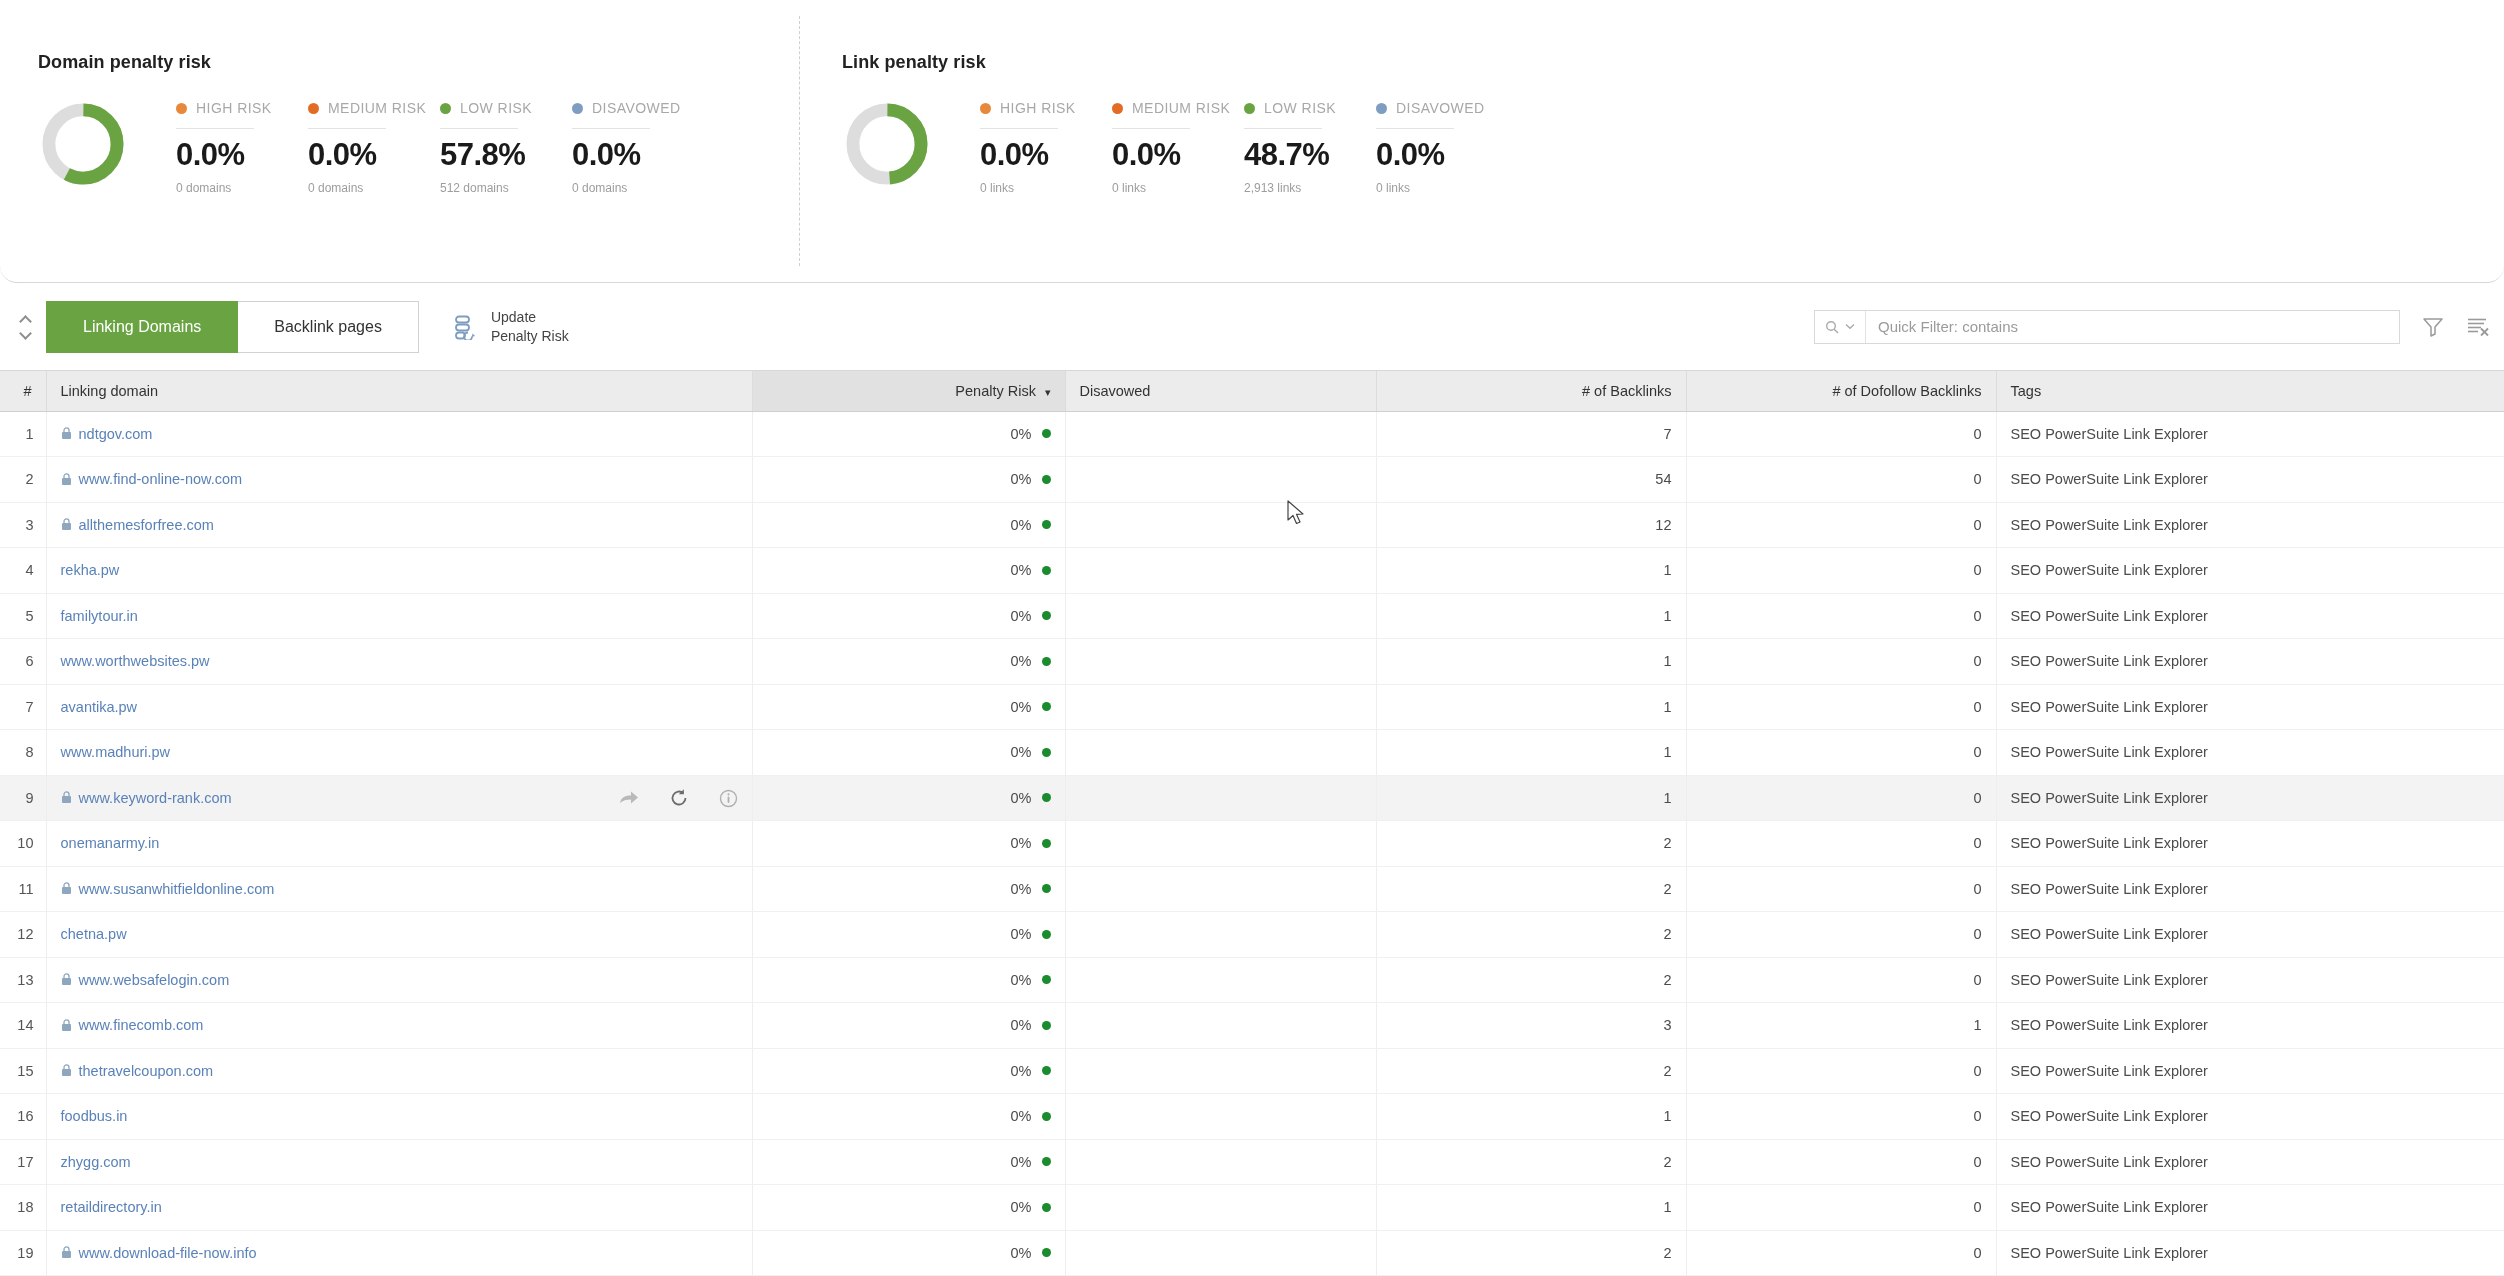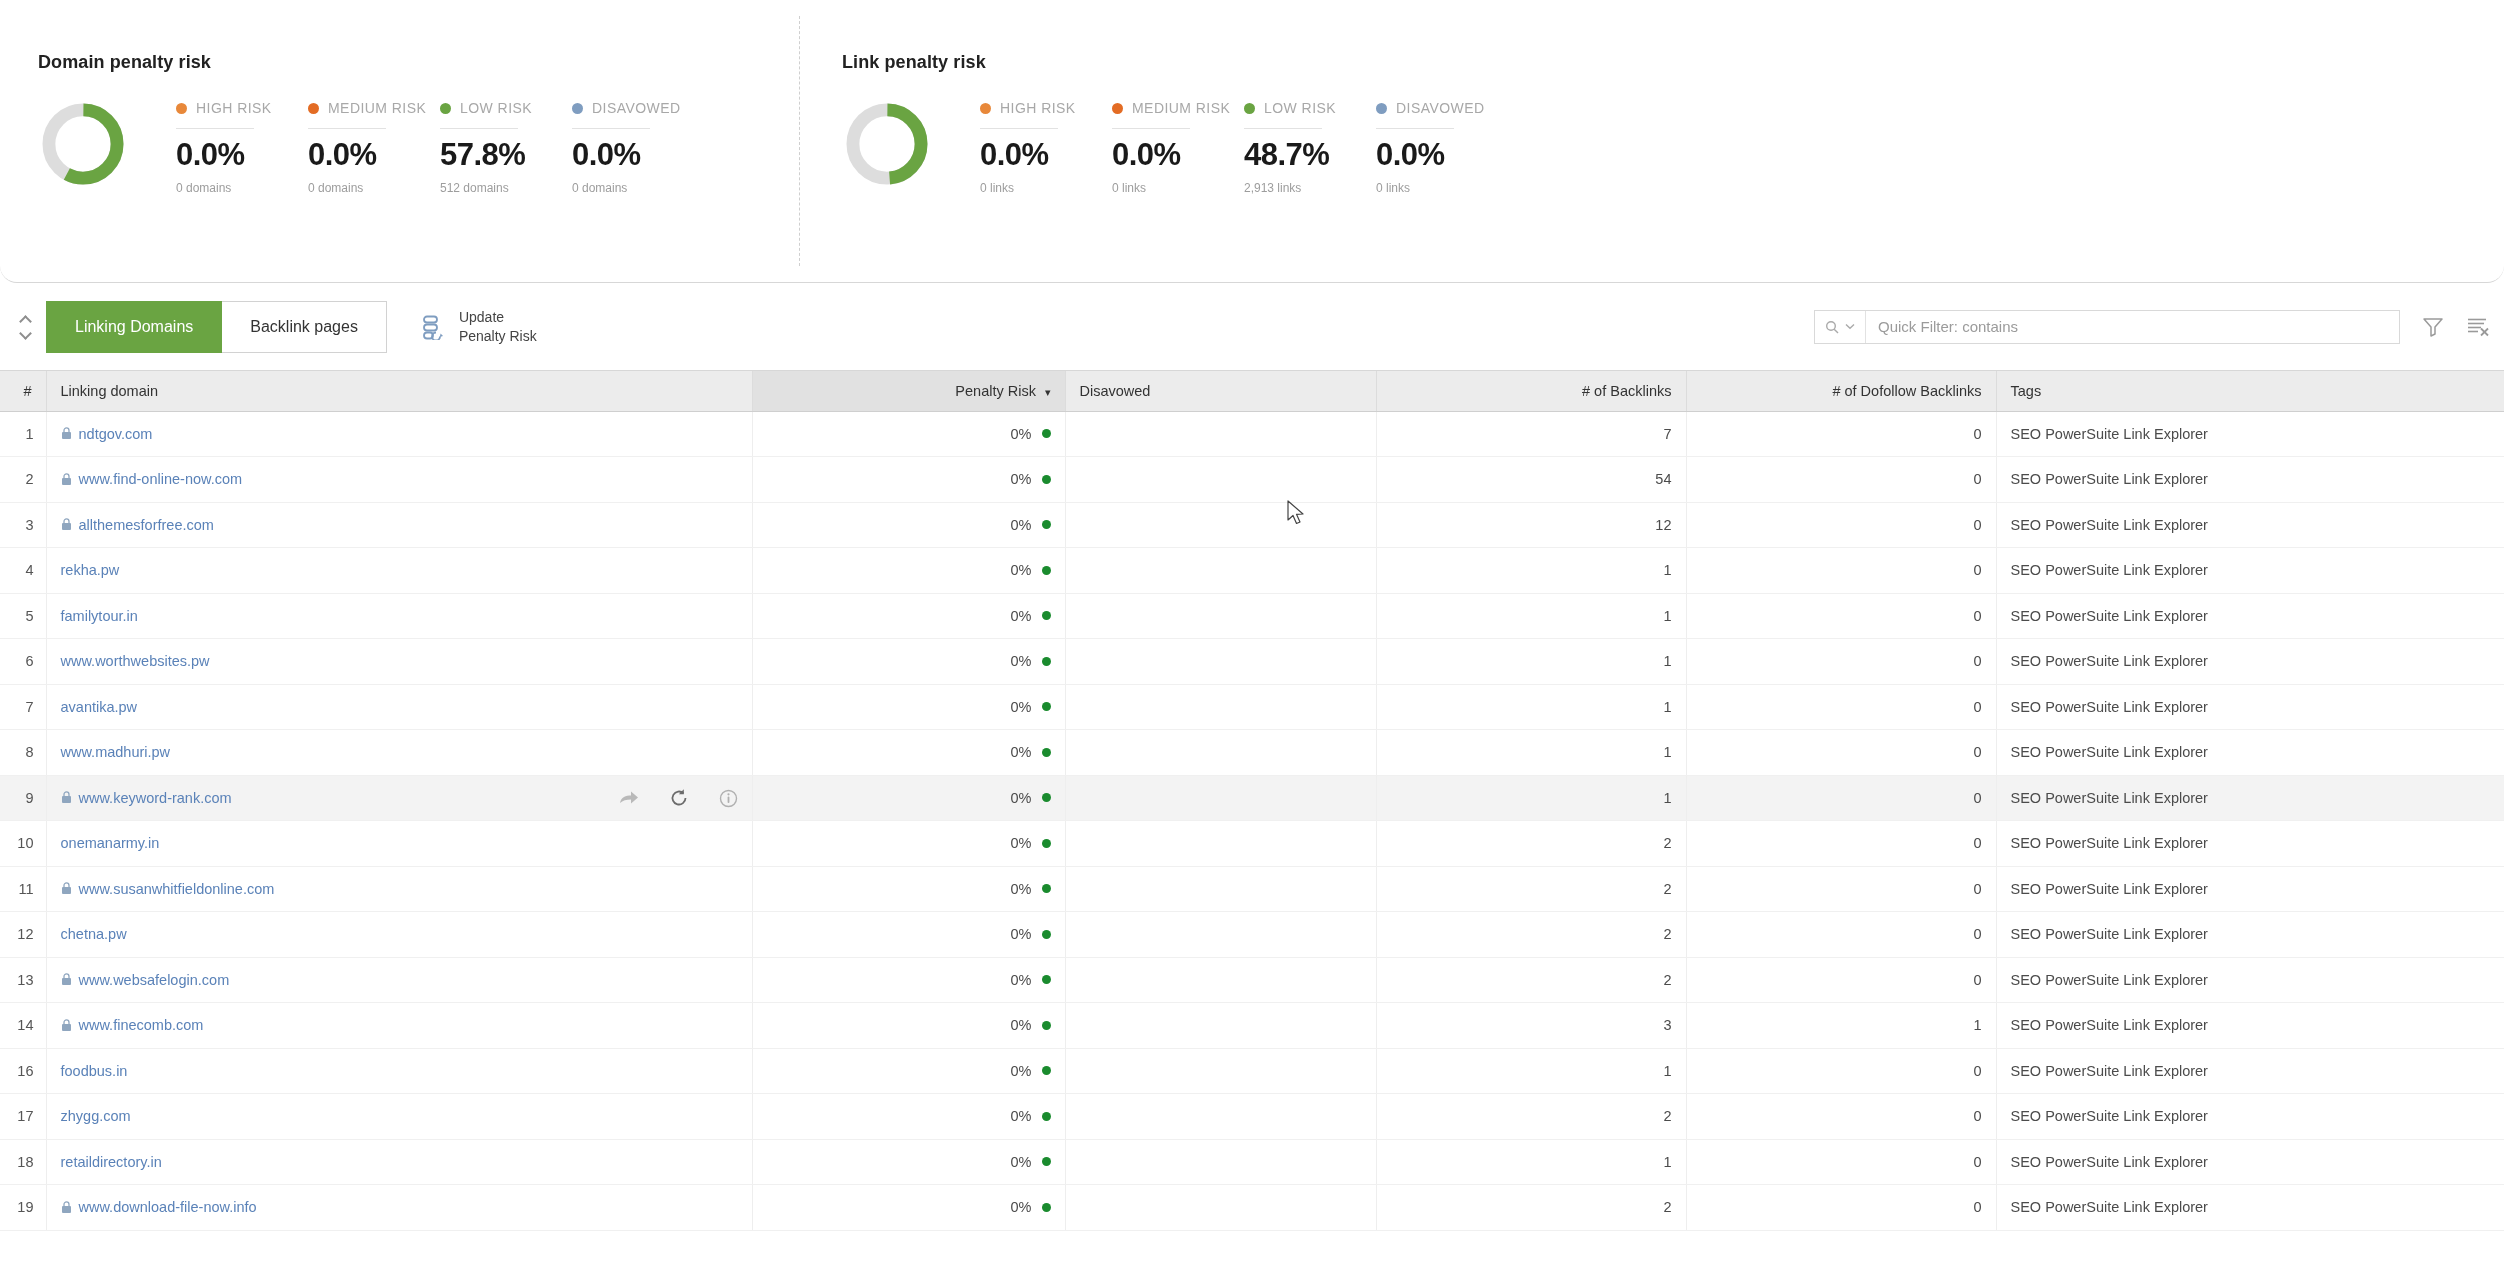--- a/index.html
+++ b/index.html
@@ -62,21 +62,21 @@
   .chev::before {
     content: ""; position: absolute; left: 1px; top: 1px;
     width: 7px; height: 7px; border-left: 2px solid #8e8e8e; border-top: 2px solid #8e8e8e;
     transform: rotate(45deg);
   }
   .chev.down::before { transform: rotate(-135deg); top: -1px; }
 
   .tabs { display: flex; height: 52px; }
   .tab {
     display: flex; align-items: center; justify-content: center;
-    padding: 0 28px; font-size: 16px; cursor: pointer;
+    padding: 0 36px; font-size: 16px; cursor: pointer;
     border: 1px solid #d2d2d2; border-left: none; background: #fff; color: #333;
   }
   .tab:first-child { border-left: 1px solid #6aa442; }
   .tab.active {
     background: #6aa442; border-color: #6aa442; color: #fff;
   }
 
   .update-btn {
     display: flex; align-items: center; gap: 12px;
     margin-left: 34px; cursor: pointer;
@@ -621,20 +621,42 @@
               <span>0%</span>
               <span class="risk-dot"></span>
             </span>
           </td>
           <td></td>
           <td class="num">3</td>
           <td class="num">1</td>
           <td>SEO PowerSuite Link Explorer</td>
         </tr>
         <tr>
+          <td class="idx">15</td>
+          <td class="domain">
+            <span class="domain-inner">
+              <svg class="lock" viewBox="0 0 11 13">
+                <rect x="1" y="5" width="9" height="7" rx="1" fill="#8fa6bf"></rect>
+                <path d="M3 5V3.4a2.5 2.5 0 0 1 5 0V5" fill="none" stroke="#8fa6bf" stroke-width="1.3"></path>
+              </svg>
+              <span class="dlink">thetravelcoupon.com</span>
+            </span>
+          </td>
+          <td class="num">
+            <span class="risk-cell">
+              <span>0%</span>
+              <span class="risk-dot"></span>
+            </span>
+          </td>
+          <td></td>
+          <td class="num">2</td>
+          <td class="num">0</td>
+          <td>SEO PowerSuite Link Explorer</td>
+        </tr>
+        <tr>
           <td class="idx">16</td>
           <td class="domain">
             <span class="domain-inner">
               <span class="dlink">foodbus.in</span>
             </span>
           </td>
           <td class="num">
             <span class="risk-cell">
               <span>0%</span>
               <span class="risk-dot"></span>

